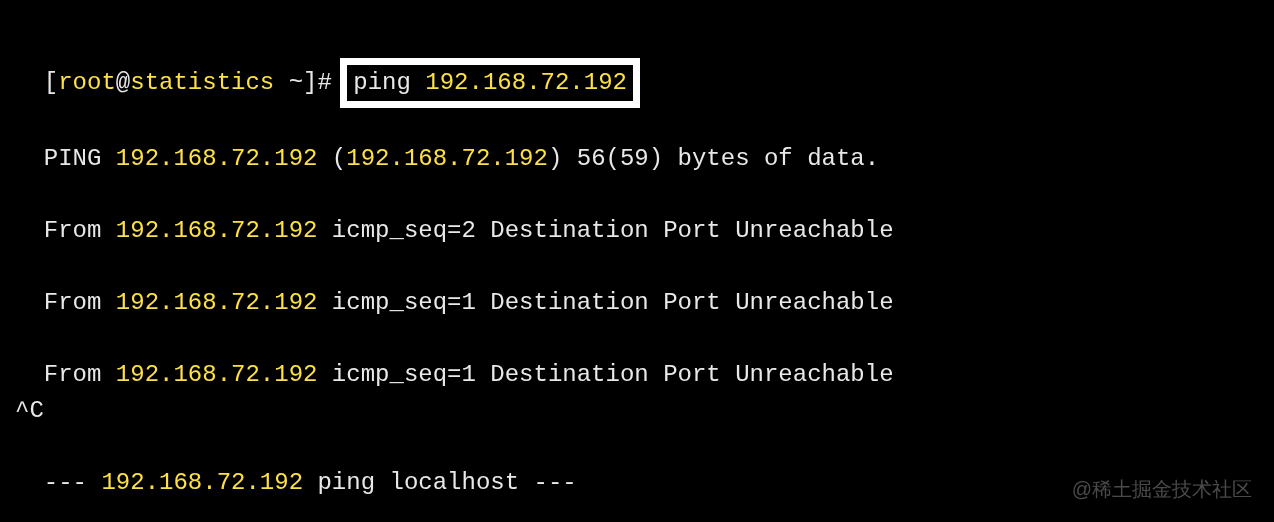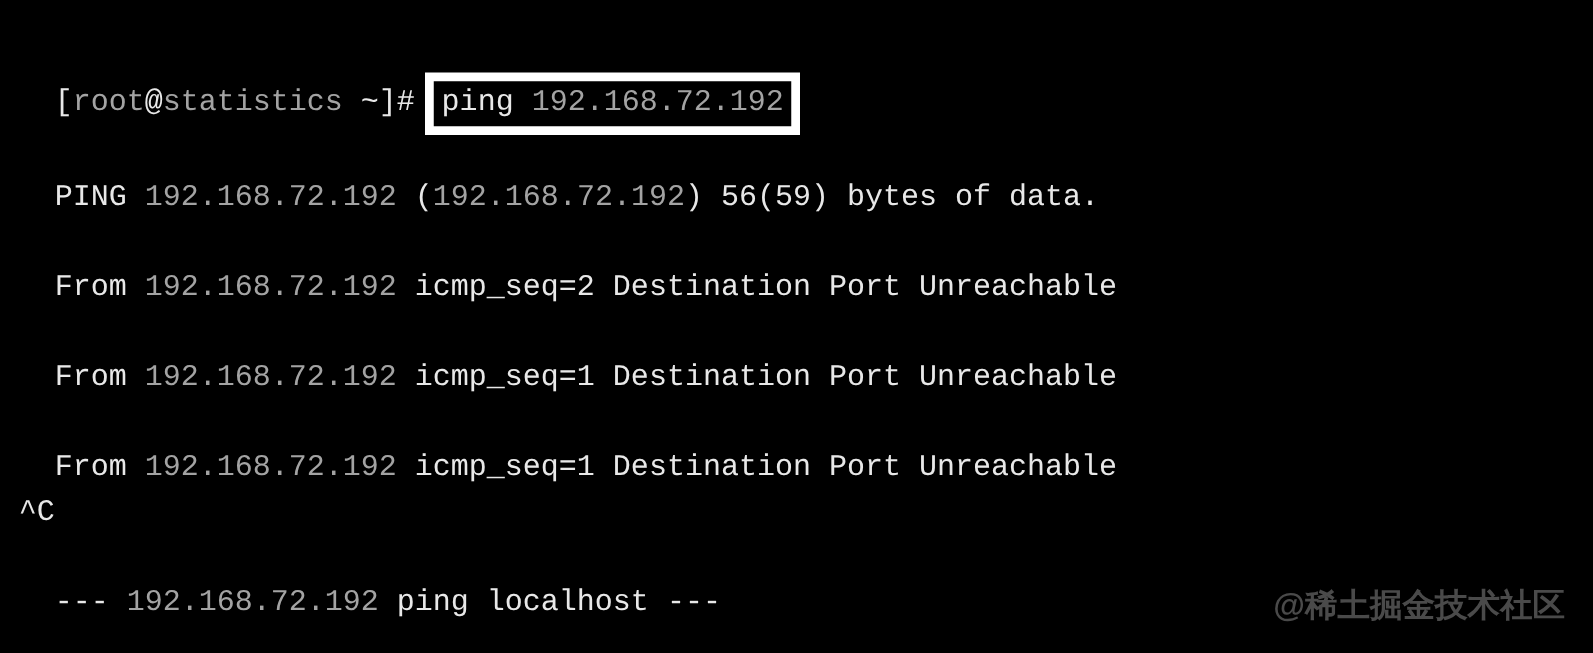--- a/index.html
+++ b/index.html
@@ -16,36 +16,35 @@
       padding: 25px 15px;
       width: 1274px;
       height: 522px;
       overflow: hidden;
       position: relative;
     }
     .line {
       white-space: pre;
     }
     .magenta {
-      color: #a3a3a3;
+      color: #fde047;
     }
     .highlight-box {
       border: 7px solid #ffffff;
       display: inline-block;
       padding: 0 6px;
       margin: -3px -6px;
     }
     .watermark {
       position: absolute;
       bottom: 18px;
       right: 22px;
       color: #4a4a4a;
       font-family: sans-serif;
-      font-size: 26px;
-      font-weight: bold;
+      font-size: 20px;
     }
   </style>
 </head>
 <body>
 
 <div class="line">
   <span>[</span><span class="magenta">root</span><span>@</span><span class="magenta">statistics</span><span> ~</span><span>]# </span><span class="highlight-box"><span>ping </span><span class="magenta">192.168.72.192</span></span>
 </div>
 
 <div class="line">

